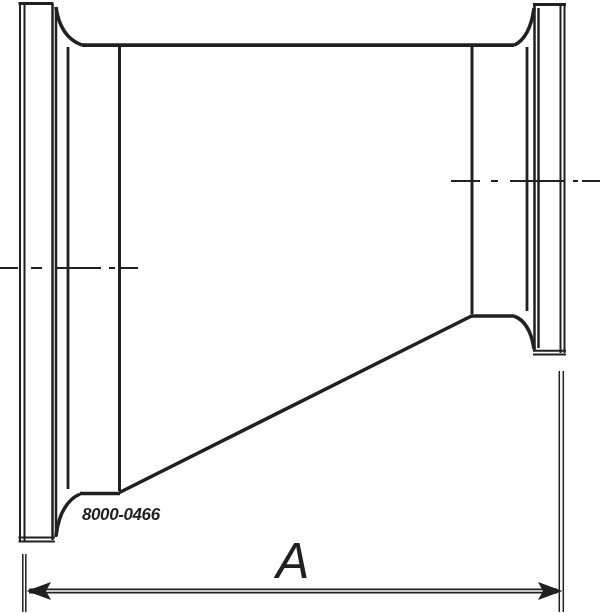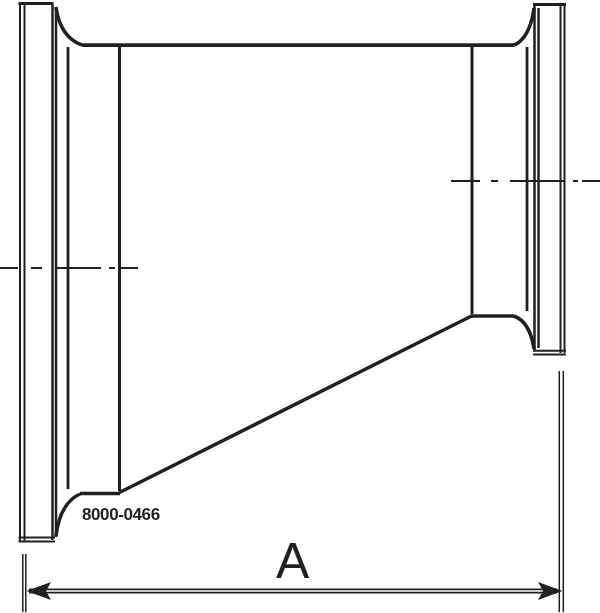--- a/index.html
+++ b/index.html
@@ -9,20 +9,21 @@
     width: 600px;
     height: 613px;
     overflow: hidden;
     font-family: "Liberation Sans", sans-serif;
   }
   .canvas {
     position: relative;
     width: 600px;
     height: 613px;
     background: #ffffff;
+    font-style: italic;
   }
   svg { display: block; }
   .part-number-text {
     font-family: "Liberation Sans", sans-serif;
     font-size: 17px;
     font-weight: 700;
     letter-spacing: -0.4px;
   }
   .dim-label-text {
     font-family: "Liberation Sans", sans-serif;

